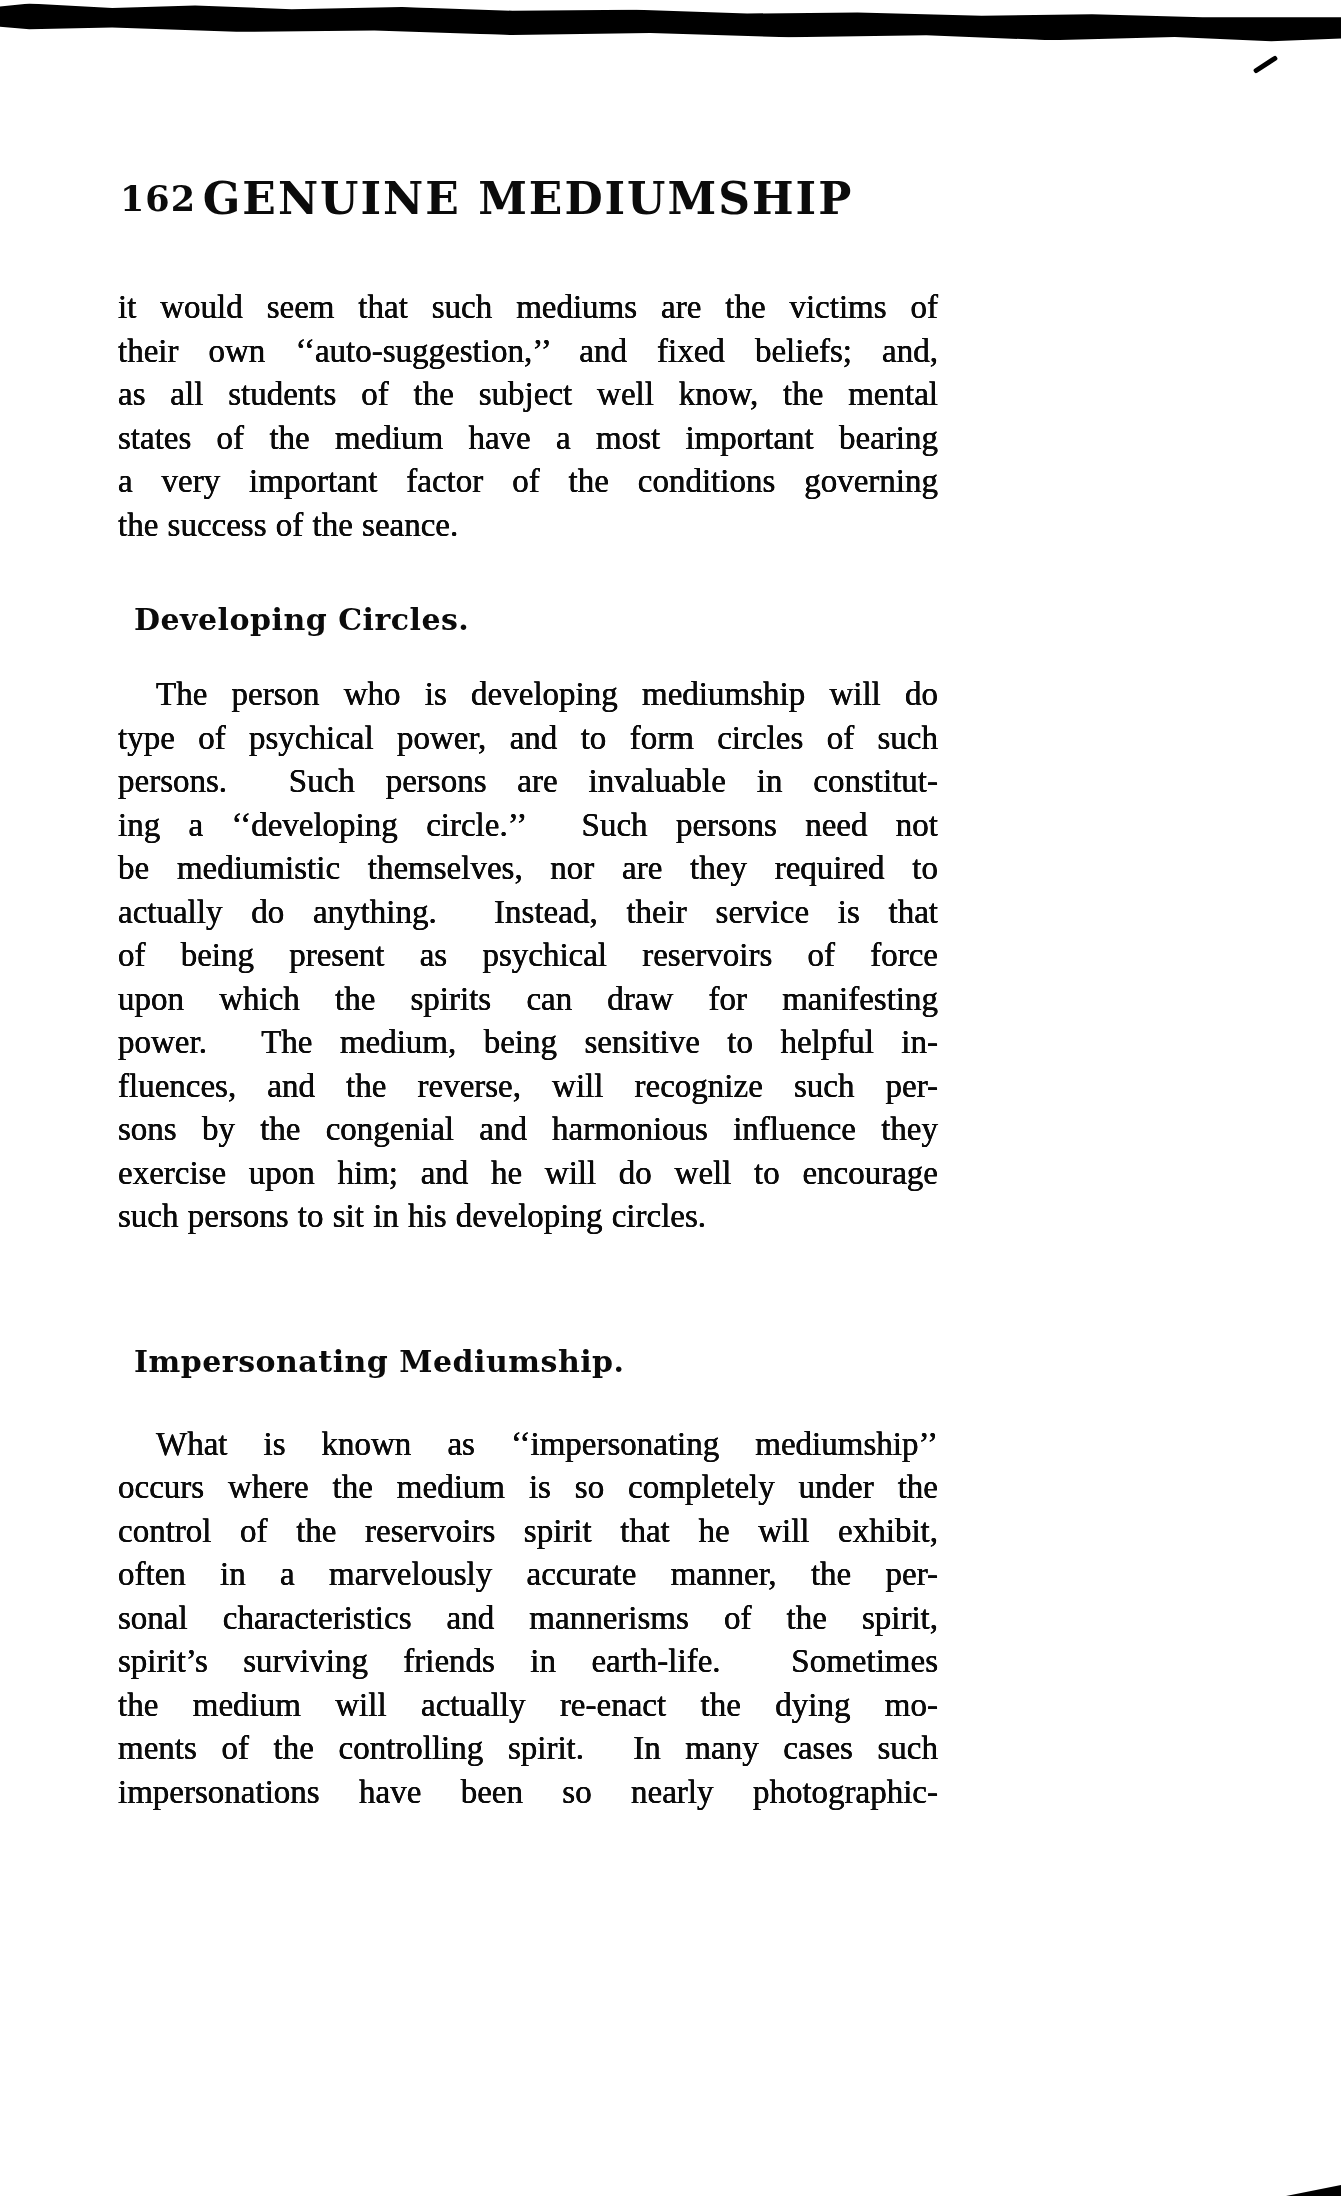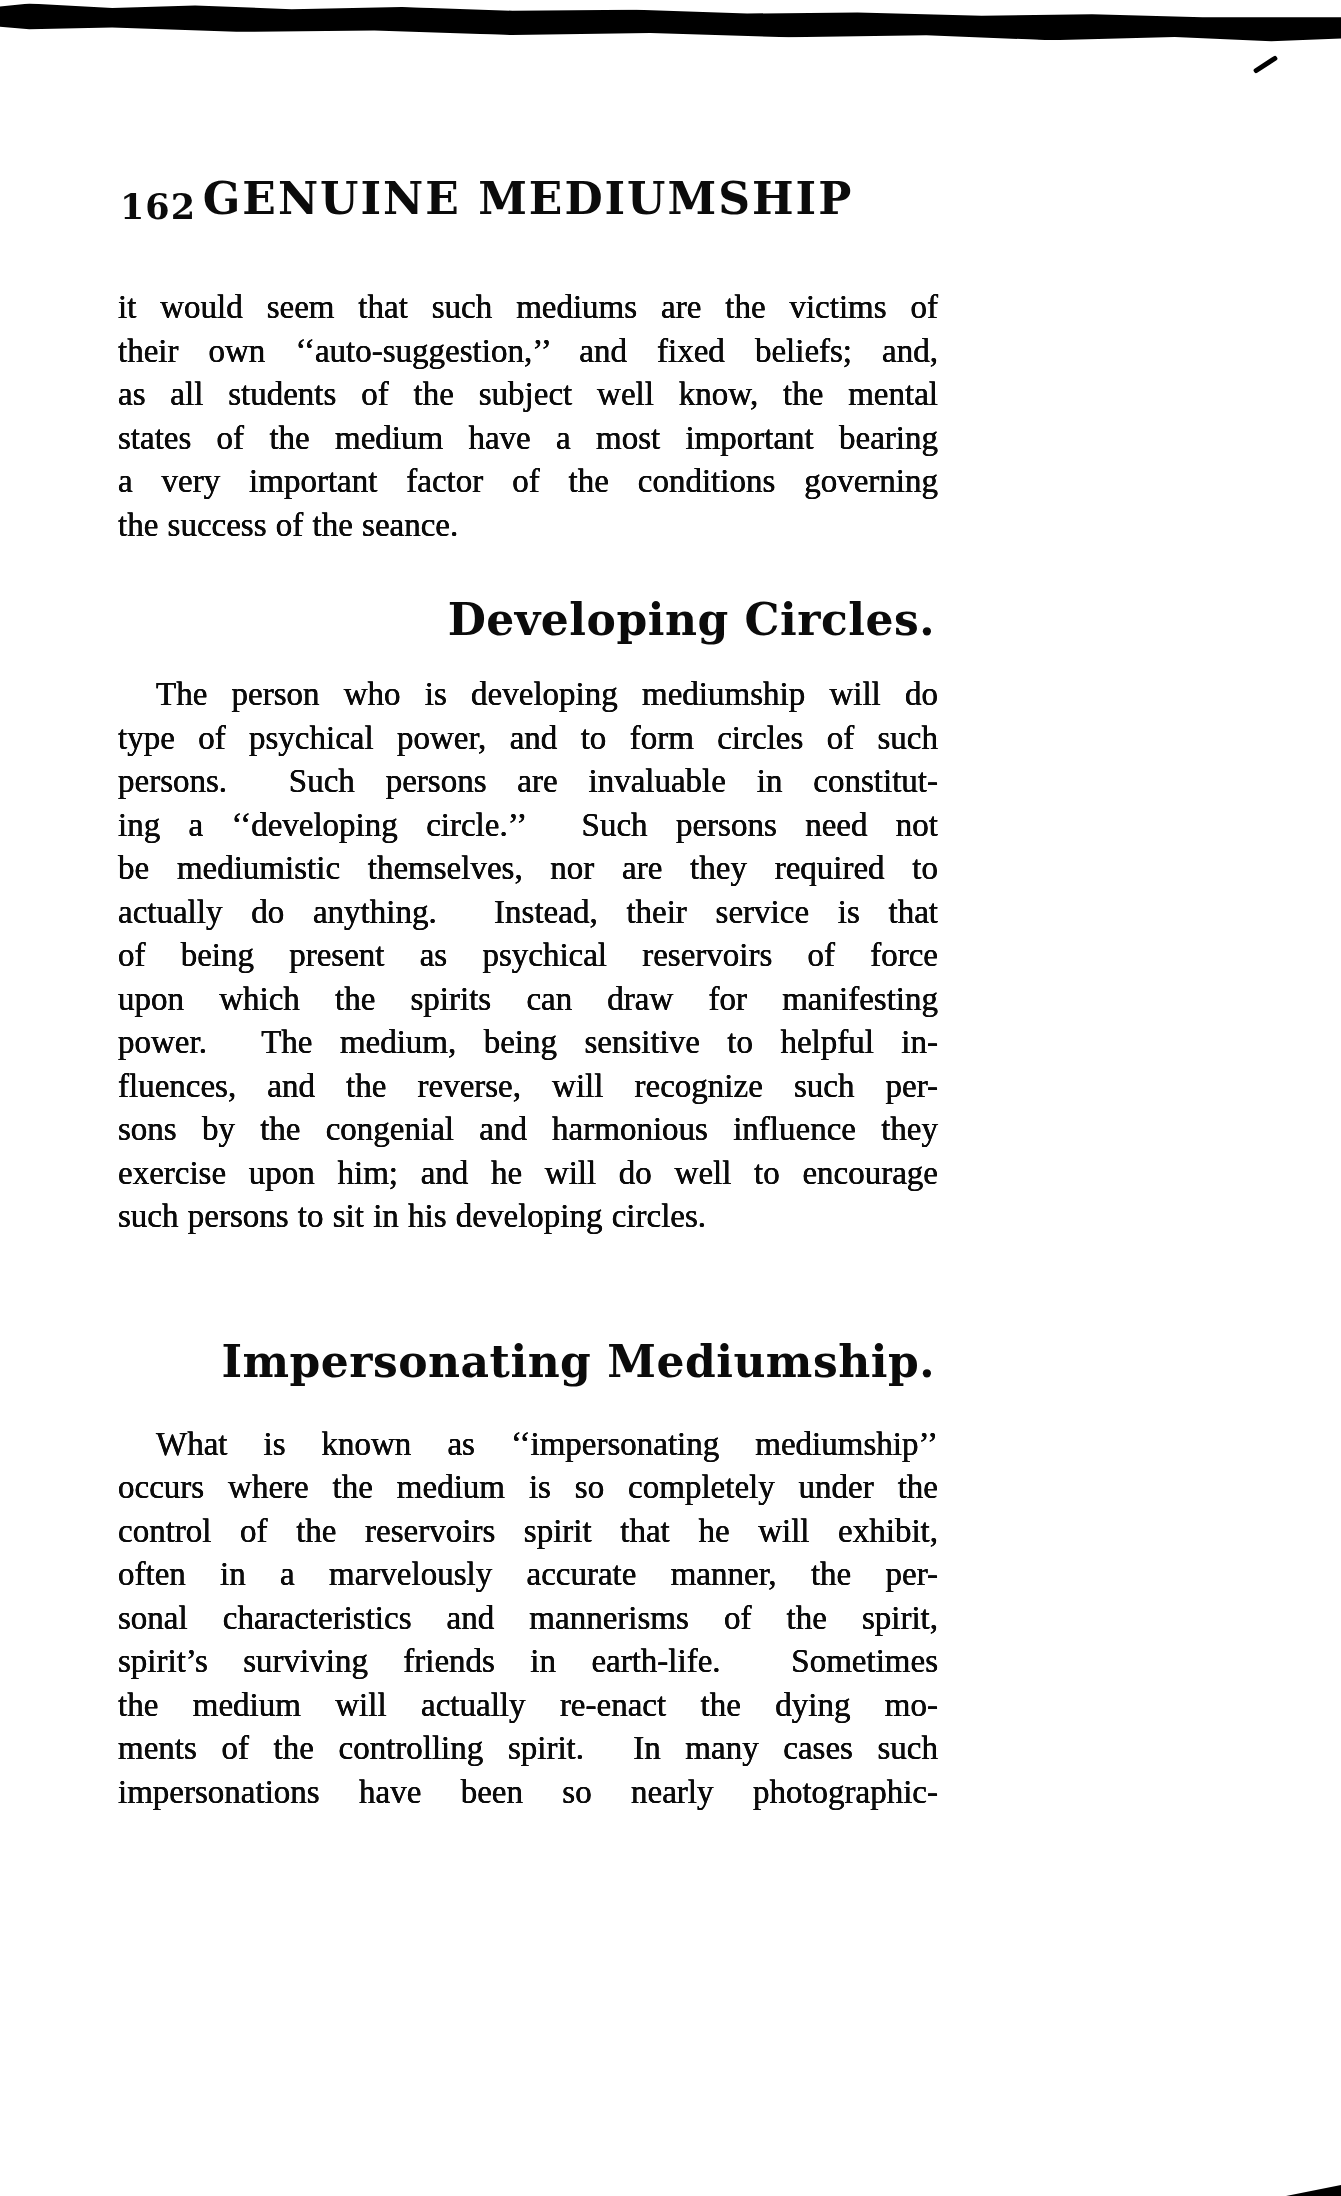--- a/index.html
+++ b/index.html
@@ -57,21 +57,21 @@
     position: relative;
     margin-top: 176px;
     height: 46px;
     line-height: 46px;
     font-family: "DejaVu Serif", "Liberation Serif", serif;
     font-weight: bold;
   }
   .page-number {
     position: absolute;
     left: 2px;
-    top: 8px;
+    top: 0;
     font-size: 35px;
     letter-spacing: 1px;
   }
   .running-title {
     margin: 0;
     font-size: 44px;
     text-align: center;
     letter-spacing: 2px;
     font-weight: bold;
   }
@@ -90,25 +90,25 @@
     word-spacing: 1px;
     text-shadow: 0.25px 0 0 #0b0b0b, -0.25px 0 0 #0b0b0b;
   }
   .line.short-last {
     text-align: left;
     text-align-last: left;
   }
   .paragraph.indent .line:first-child { text-indent: 38px; }
 
   .section-heading {
-    margin: 3px;
+    margin: 16px;
     font-family: "DejaVu Serif", "Liberation Serif", serif;
-    font-size: 44px;
+    font-size: 30px;
     font-weight: bold;
-    text-align: right;
+    text-align: left;
     line-height: 46px;
     letter-spacing: 0.5px;
   }
   .heading-1 { margin-top: 50px; margin-bottom: 30px; }
   .heading-2 { margin-top: 100px; margin-bottom: 38px; }
 </style>
 </head>
 <body>
 
 <div class="scan-bar"></div>

